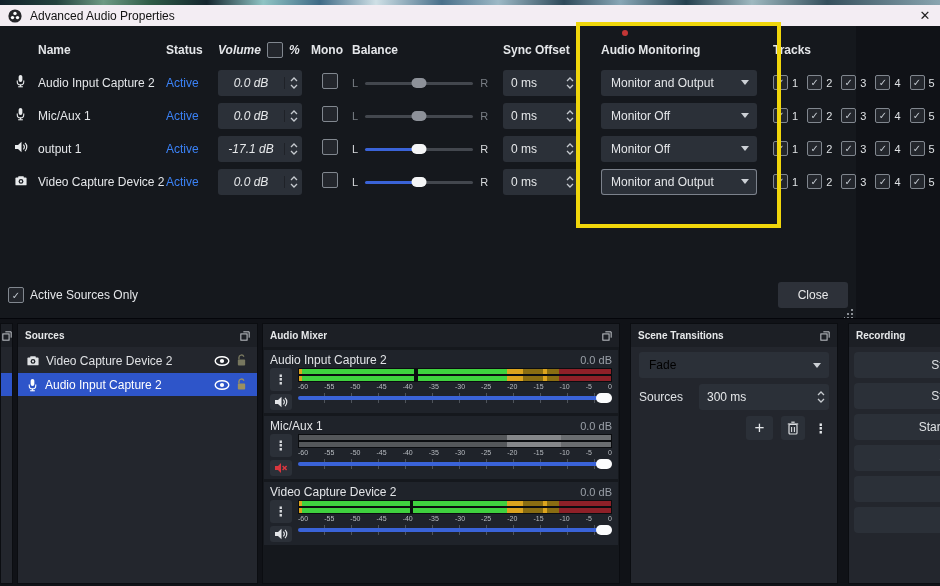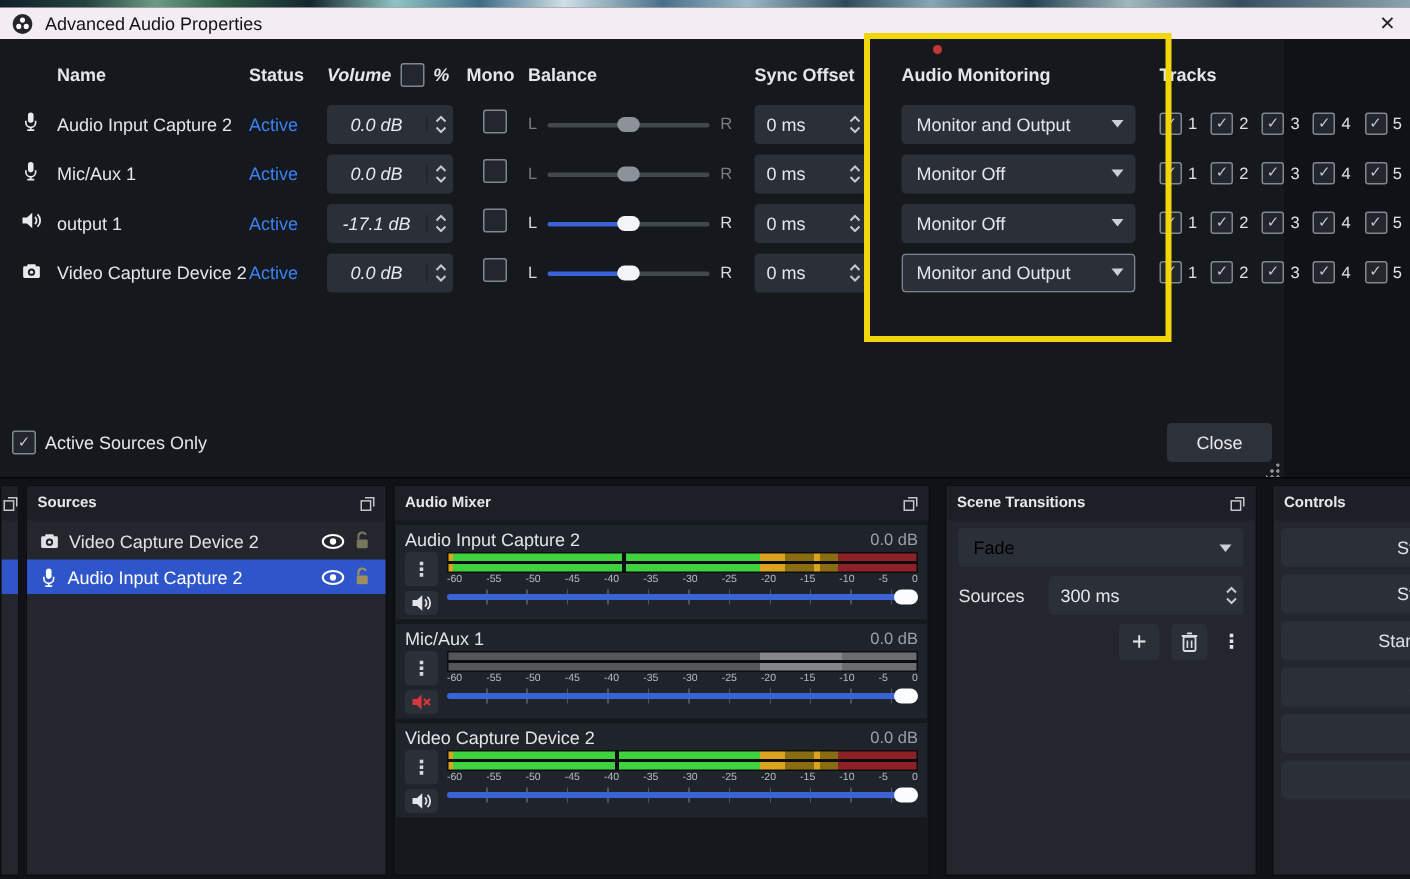--- a/index.html
+++ b/index.html
@@ -765,21 +765,21 @@
               </svg>
           </span>
         </span>
         <span class="tb dots">⋮</span>
       </div>
     </div>
   </div>
 
   <div class="panel" style="left:848px;width:250px;">
     <div class="p-head">
-      <span>Controls</span>
+      <span>Recording</span>
     </div>
     <div class="ctl-body" id="controls-list">
         <div class="ctl-btn">Start Streaming</div>
         <div class="ctl-btn">Start Recording</div>
         <div class="ctl-btn">Start Virtual Camera</div>
         <div class="ctl-btn">Studio Mode</div>
         <div class="ctl-btn"></div>
         <div class="ctl-btn"></div>
       </div>
   </div>

